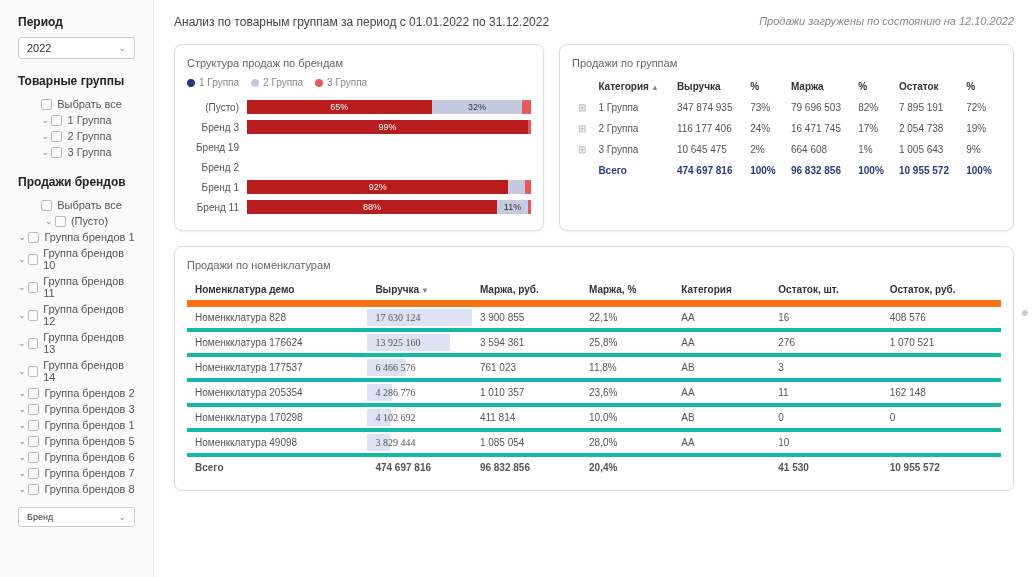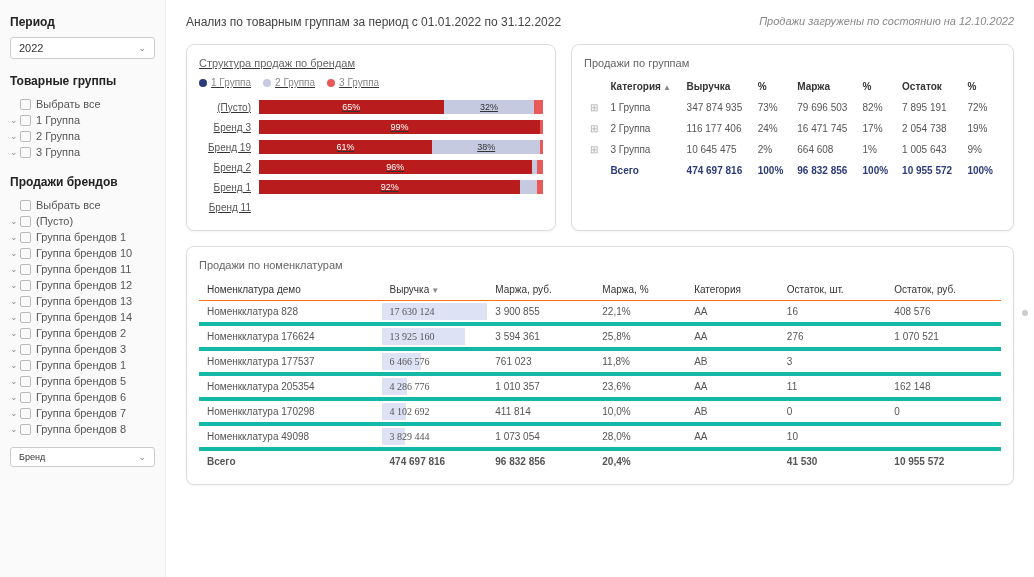--- a/index.html
+++ b/index.html
@@ -1,32 +1,32 @@
 <!DOCTYPE html>
 <html><head>
 <meta charset="utf-8">
 <style>
 * { margin: 0; padding: 0; box-sizing: border-box; }
 body { font-family: Arial, sans-serif; font-size: 11px; color: #333; background: #fff; width: 1034px; height: 577px; overflow: hidden; }
 .app { display: flex; height: 100%; }
-.sidebar { width: 166px; padding: 15px 10px; border-right: 1px solid #eee; background: #fafafa; overflow: hidden; }
+.sidebar { width: 154px; padding: 15px 18px; border-right: 1px solid #eee; background: #fafafa; overflow: hidden; }
 .section-title { font-weight: bold; font-size: 12px; margin-bottom: 8px; color: #222; }
 .select-box { border: 1px solid #ccc; border-radius: 3px; padding: 4px 8px; display: flex; justify-content: space-between; align-items: center; margin-bottom: 15px; cursor: pointer; font-size: 11px; background: #fff; }
 .chev { color: #888; font-size: 9px; }
-.tree-item { display: flex; align-items: center; padding: 2px 0; font-size: 11px; color: #555; cursor: pointer; }
+.tree-item { display: flex; align-items: center; padding: 2px 0; font-size: 11px; color: #555; cursor: pointer; justify-content: center; }
 .tree-item .exp { width: 10px; color: #888; font-size: 9px; }
 .tree-item .cb { width: 11px; height: 11px; border: 1px solid #bbb; margin-right: 5px; border-radius: 2px; }
 .main { flex: 1; padding: 15px 20px; overflow: hidden; position: relative; }
 .header-row { display: flex; justify-content: space-between; margin-bottom: 15px; }
 .title { font-size: 12px; color: #444; }
 .loaded { font-size: 11px; color: #888; font-style: italic; }
 .top-panels { display: flex; gap: 15px; margin-bottom: 15px; }
 .card { border: 1px solid #ddd; border-radius: 8px; padding: 12px; background: #fff; box-shadow: 0 1px 3px rgba(0,0,0,0.05); }
 .card-title { font-size: 11px; color: #666; margin-bottom: 8px; }
-.chart-card { flex: 0 0 370px; text-decoration: underline; }
+.chart-card { flex: 0 0 370px; }
 .legend { display: flex; gap: 12px; font-size: 10px; margin-bottom: 10px; }
 .legend-item { display: flex; align-items: center; gap: 4px; color: #888; }
 .dot { width: 8px; height: 8px; border-radius: 50%; }
 .dot.navy { background: #2b3a7a; }
 .dot.gray { background: #c5cae0; }
 .dot.red { background: #e85a5a; }
 .bar-row { display: flex; align-items: center; height: 18px; margin-bottom: 2px; }
 .bar-label { width: 60px; text-align: right; padding-right: 8px; font-size: 10px; color: #555; }
 .bar-track { flex: 1; height: 14px; display: flex; position: relative; background: #f5f5f5; }
 .seg { height: 100%; display: flex; align-items: center; justify-content: center; font-size: 9px; color: #fff; }
@@ -34,21 +34,21 @@
 .seg.gray { background: #c5cae0; color: #333; }
 .seg.red { background: #e85a5a; }
 .groups-card { flex: 1; }
 .gtable { width: 100%; border-collapse: collapse; font-size: 10px; }
 .gtable th { text-align: left; font-weight: bold; padding: 4px 6px; color: #333; border-bottom: 1px solid transparent; }
 .gtable td { padding: 5px 6px; color: #555; }
 .gtable .exp-cell { width: 14px; color: #aaa; }
 .gtable .total td { font-weight: bold; color: #2b3a7a; }
 .nom-card { }
 .ntable { width: 100%; border-collapse: collapse; font-size: 10px; }
-.ntable th { text-align: left; font-weight: normal; padding: 5px 8px; border-bottom: 1px solid #f97316; color: #333; }
+.ntable th { text-align: left; font-weight: bold; padding: 5px 8px; border-bottom: 7px solid #f97316; color: #333; }
 .ntable td { padding: 5px 8px; border-bottom: 4px solid #14b8a6; color: #555; }
 .ntable .total td { font-weight: bold; border-bottom: none; }
 .rev-cell { position: relative; }
 .rev-bar { position: absolute; left: 0; top: 2px; bottom: 2px; background: #dde3f5; z-index: 0; }
 .rev-val { position: relative; z-index: 1; font-family: Liberation Serif, serif; }
 .sort-ind { font-size: 8px; color: #888; display: inline-block; margin-left: 2px; }
 .scroll-dot { position: absolute; right: 6px; top: 310px; width: 6px; height: 6px; border-radius: 50%; background: #ccc; }
 </style>
 </head>
 <body>
@@ -202,44 +202,39 @@
             </div>
             <div class="bar-row">
               <div class="bar-label">Бренд 3</div>
               <div class="bar-track">
                 <div class="seg navy" style="width: 99%;">99%</div>
                 <div class="seg red" style="width: 1%;"></div>
               </div>
             </div>
             <div class="bar-row">
               <div class="bar-label">Бренд 19</div>
-              <div class="bar-track">
-                <div class="seg navy" style="width: 61%;">61%</div>
-                <div class="seg gray" style="width: 38%;">38%</div>
-                <div class="seg red" style="width: 1%;"></div>
-              </div>
             </div>
             <div class="bar-row">
               <div class="bar-label">Бренд 2</div>
-              <div class="bar-track">
-                <div class="seg navy" style="width: 96%;">96%</div>
-                <div class="seg gray" style="width: 2%;"></div>
-                <div class="seg red" style="width: 2%;"></div>
-              </div>
             </div>
             <div class="bar-row">
               <div class="bar-label">Бренд 1</div>
               <div class="bar-track">
                 <div class="seg navy" style="width: 92%;">92%</div>
                 <div class="seg gray" style="width: 6%;"></div>
                 <div class="seg red" style="width: 2%;"></div>
               </div>
             </div>
             <div class="bar-row">
               <div class="bar-label">Бренд 11</div>
+              <div class="bar-track">
+                <div class="seg navy" style="width: 88%;">88%</div>
+                <div class="seg gray" style="width: 11%;">11%</div>
+                <div class="seg red" style="width: 1%;"></div>
+              </div>
             </div>
           </div>
       </div>
 
       <div class="card groups-card">
         <div class="card-title">Продажи по группам</div>
         <table class="gtable">
           <thead>
               <tr id="ghead">
                 <th class="exp-cell"></th>
@@ -354,21 +349,21 @@
               <td class="rev-cell"><div class="rev-bar" style="width:23%"></div><span class="rev-val">4 102 692</span></td>
               <td>411 814</td>
               <td>10,0%</td>
               <td>AB</td>
               <td>0</td>
               <td>0</td>
             </tr>
             <tr>
               <td>Номенкклатура 49098</td>
               <td class="rev-cell"><div class="rev-bar" style="width:22%"></div><span class="rev-val">3 829 444</span></td>
-              <td>1 073 054</td>
+              <td>1 085 054</td>
               <td>28,0%</td>
               <td>AA</td>
               <td>10</td>
               <td></td>
             </tr>
             <tr class="total">
               <td>Всего</td>
               <td>474 697 816</td>
               <td>96 832 856</td>
               <td>20,4%</td>

